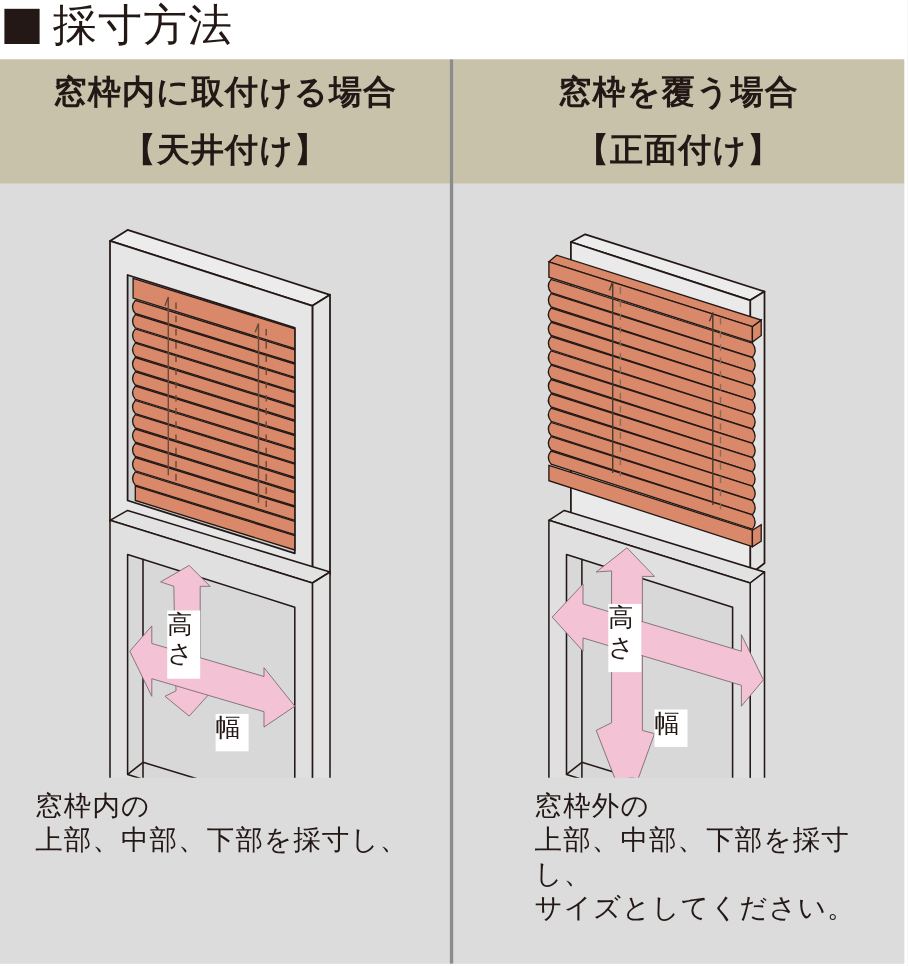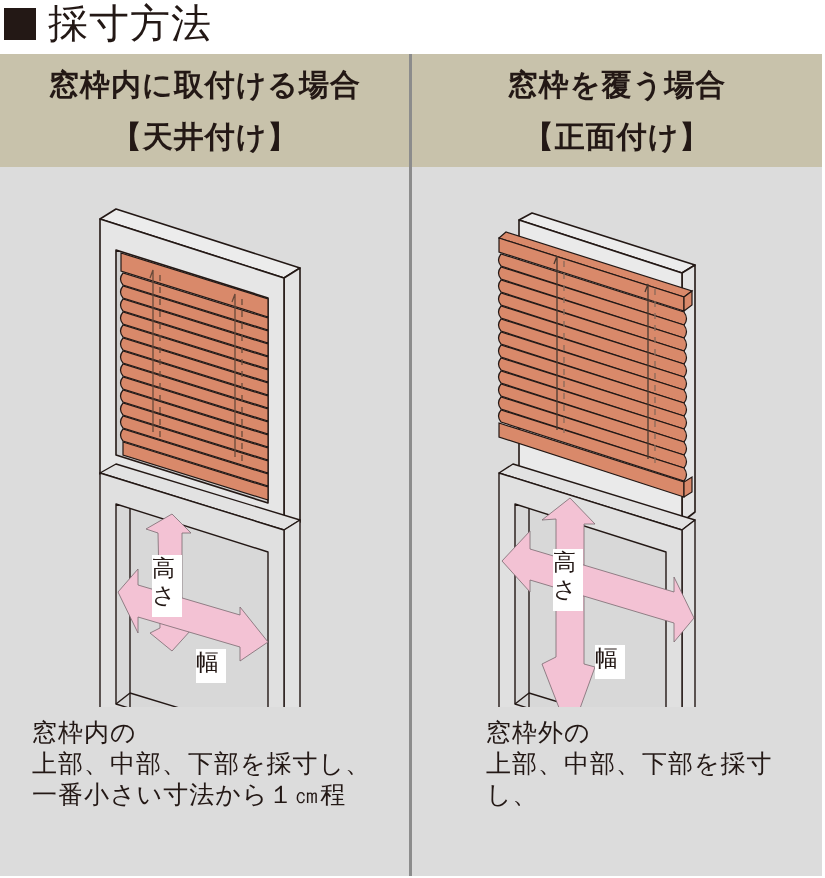--- a/index.html
+++ b/index.html
@@ -93,21 +93,20 @@
 
           <polygon points="118,425 138,402 138,418 240,448 240,440 268,475 240,494 240,480 138,450 138,466"></polygon>
         </g>
       </svg>
       <div class="lbl" style="left:152px; top:388px; width:30px; height:62px;">高さ</div>
       <div class="lbl" style="left:196px; top:482px; width:30px; height:34px;">幅</div>
 
       <div class="desc">
         <div>窓枠内の</div>
         <div>上部、中部、下部を採寸し、</div>
-        <div>一番小さい寸法から１㎝程</div>
       </div>
     </div>
   </div>
 
   <div class="divider"></div>
 
   <div class="panel right">
     <div class="header">
       <div class="h1">窓枠を覆う場合</div>
       <div class="h2">【正面付け】</div>
@@ -161,16 +160,17 @@
           <polygon points="158,331 183,357 172,357 172,497 183,500 158,569 130,497 144,490 144,352 130,353"></polygon>
           <polygon points="90,394 118,364 118,382 262,425 262,410 282,451 262,475 262,456 118,413 118,425"></polygon>
         </g>
       </svg>
       <div class="lbl" style="left:141px; top:382px; width:30px; height:62px;">高さ</div>
       <div class="lbl" style="left:183px; top:478px; width:30px; height:34px;">幅</div>
 
       <div class="desc">
         <div>窓枠外の</div>
         <div>上部、中部、下部を採寸し、</div>
+        <div>サイズとしてください。</div>
       </div>
     </div>
   </div>
 </div>
 
 </body></html>

